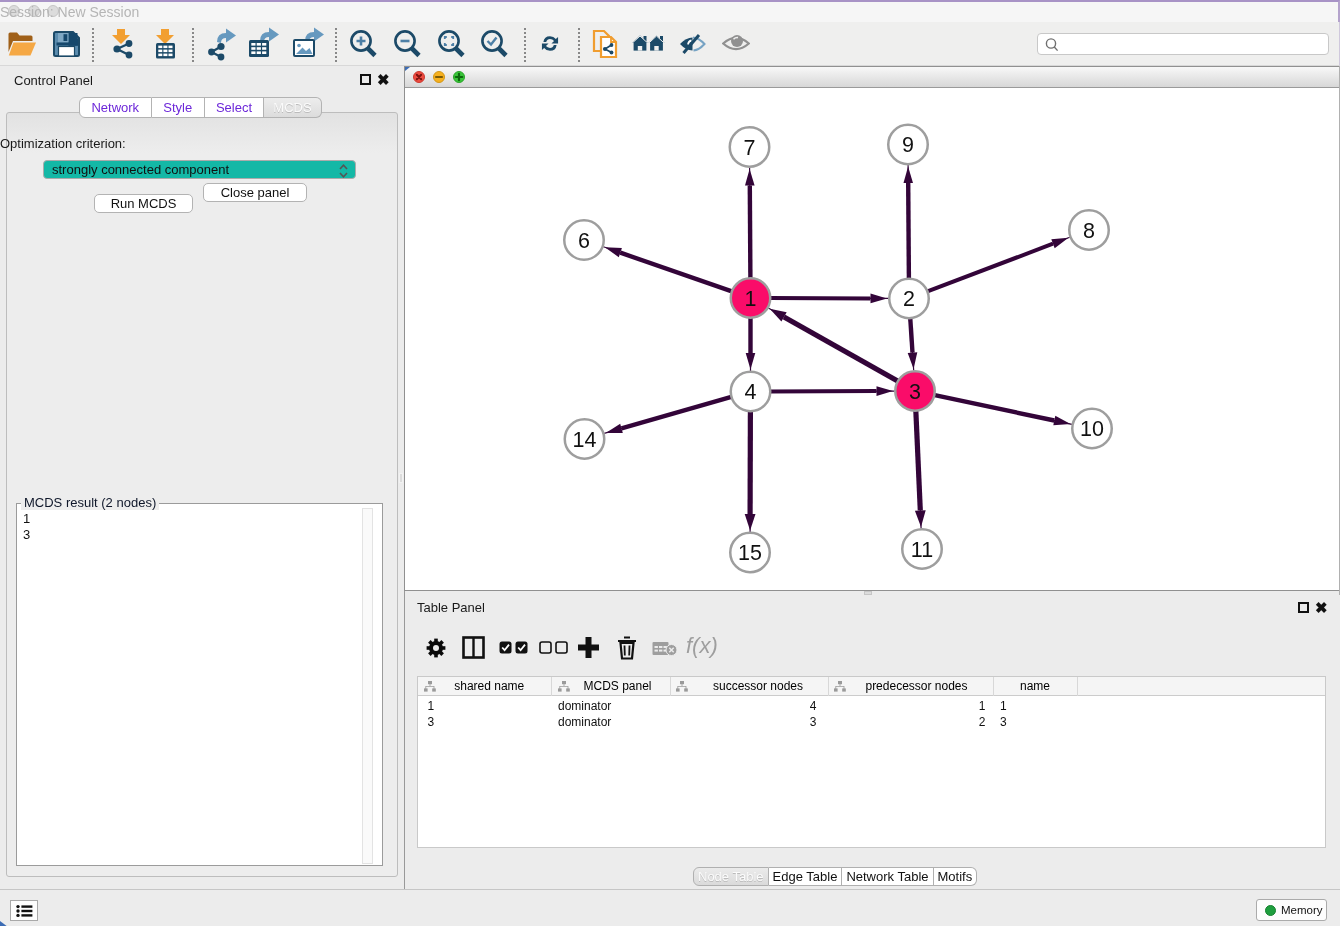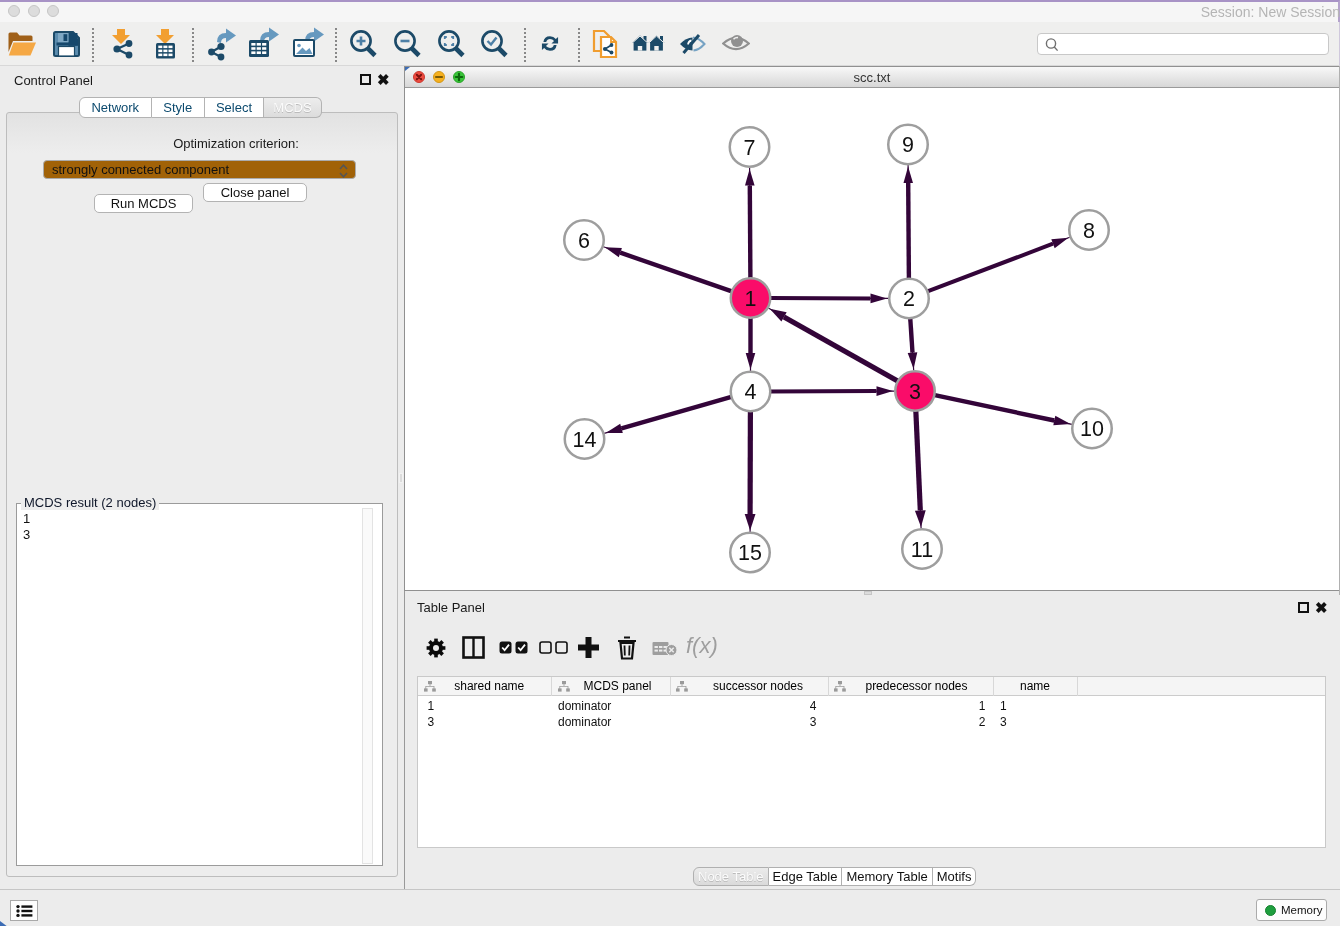--- a/index.html
+++ b/index.html
@@ -1,36 +1,36 @@
 <!DOCTYPE html>
 <html><head><meta charset="utf-8">
 <style>
 *{margin:0;padding:0;box-sizing:border-box}
 html,body{width:1340px;height:926px;overflow:hidden}
 body{font-family:"Liberation Sans",sans-serif;background:#ececec;position:relative}
 .abs{position:absolute}
 .titlebar{left:0;top:0;width:1340px;height:22px;background:#f6f6f6;border-top:2px solid #a893c6;border-right:2px solid #b4a3cc;}
 .tl{width:12px;height:12px;border-radius:50%;background:#dcdcdc;border:1px solid #c6c6c6;top:5px}
-.apptitle{top:4px;left:0;width:1340px;text-align:right;font-size:14px;color:#b5b5b5}
+.apptitle{top:4px;left:0;width:1340px;text-align:left;font-size:14px;color:#b5b5b5}
 .toolbar{left:0;top:22px;width:1340px;height:44px;background:#efefee;border-bottom:1px solid #d8d8d8;border-right:1px solid #cfc8dc}
 .sep{top:6px;width:1px;height:34px;border-left:2px dotted #888}
 .searchbox{left:1037px;top:11px;width:292px;height:22px;background:#fff;border:1px solid #c8c8c8;border-radius:4px}
 
 .leftpanel{left:0;top:66px;width:405px;height:823px;background:#ececec;border-right:1px solid #999}
 .cphead{left:14px;top:7px;font-size:13px;color:#1a1a1a}
 .wbtn{top:8px;width:11px;height:11px;border:2px solid #111}
 .xglyph{font-size:15px;font-weight:bold;color:#111;line-height:1}
 .tabs{top:31px;left:79px;height:21px;display:flex;font-size:13px;z-index:3}
 .tab{justify-content:center;padding:0}
-.tab{background:#fff;border:1px solid #b3b3b3;border-left:none;display:flex;align-items:center;color:#0c4a6e}
+.tab{background:#fff;border:1px solid #b3b3b3;border-left:none;display:flex;align-items:center;color:#6d28d9}
 .tab.first{border-left:1px solid #b3b3b3;border-radius:6px 0 0 6px}
 .tab.sel{background:linear-gradient(#ededed,#dcdcdc);color:#fbfbfb;text-shadow:0 1px 0 #bbb;border-radius:0 6px 6px 0}
 .cpanel{left:6px;top:46px;width:392px;height:765px;background:linear-gradient(#e2e2e2 0px,#ededed 40px);border:1px solid #bdbdbd;border-radius:3px}
-.optlabel{top:70px;left:0;width:472px;text-align:center;font-size:13px;color:#1a1a1a}
-.combo{left:43px;top:94px;width:313px;height:19px;background:#a16207;border:1px solid #ababab;border-radius:4px;font-size:13px;color:#111;line-height:18px;padding-left:8px}
+.optlabel{top:70px;left:0;width:472px;text-align:left;font-size:13px;color:#1a1a1a}
+.combo{left:43px;top:94px;width:313px;height:19px;background:#14b8a6;border:1px solid #ababab;border-radius:4px;font-size:13px;color:#111;line-height:18px;padding-left:8px}
 .btn{height:19px;background:#fff;border:1px solid #b3b3b3;border-radius:5px;font-size:13px;color:#111;text-align:center;line-height:17px}
 .fieldset{left:16px;top:437px;width:367px;height:363px;border:1px solid #9b9b9b;background:#fff}
 .legend{left:21px;top:429px;background:#ededed;font-size:13px;color:#0f172a;padding:0 3px}
 .scrolltrack{right:9px;top:4px;width:11px;height:356px;background:#fafafa;border:1px solid #e3e3e3}
 
 .sccwin{left:404px;top:66px;width:936px;height:525px;background:#fff;border:1px solid #909090}
 .scctitle{left:0;top:0;width:934px;height:21px;background:linear-gradient(#f8f8f8,#d7d7d7);border-bottom:1px solid #9a9a9a}
 .light{top:4px;width:12px;height:12px;border-radius:50%}
 .scclabel{top:3px;left:0;width:934px;text-align:center;font-size:13px;color:#333}
 
@@ -247,21 +247,20 @@
  <div class="abs light" style="left:48px;background:#39c539;border:1px solid #2aa32a"></div>
  <svg class="abs" style="left:8px;top:4px" width="12" height="12" viewBox="0 0 12 12">
       <path d="M3.8 3.8 L8.2 8.2 M8.2 3.8 L3.8 8.2" stroke="#7c120e" stroke-width="2" stroke-linecap="round"></path>
     </svg>
  <svg class="abs" style="left:28px;top:4px" width="12" height="12" viewBox="0 0 12 12">
       <path d="M3 6 L9 6" stroke="#7a5a06" stroke-width="2.2" stroke-linecap="round"></path>
     </svg>
  <svg class="abs" style="left:48px;top:4px" width="12" height="12" viewBox="0 0 12 12">
       <path d="M6 2.8 L6 9.2 M2.8 6 L9.2 6" stroke="#0c680c" stroke-width="2.2" stroke-linecap="round"></path>
     </svg>
- <div class="abs scclabel">scc.txt</div>
  <svg class="abs" style="left:0;top:22px" width="934" height="501" viewBox="0 0 934 501">
 <line x1="345.4" y1="190.0" x2="344.6" y2="78.5" stroke="#330539" stroke-width="1.2"></line>
 <line x1="345.4" y1="190.0" x2="344.8" y2="96.5" stroke="#330539" stroke-width="4.4"></line>
 <polygon points="344.6,80.0 349.6,96.5 340.0,96.5" fill="#330539"></polygon>
 <line x1="327.6" y1="202.7" x2="198.4" y2="157.7" stroke="#330539" stroke-width="1.2"></line>
 <line x1="327.6" y1="202.7" x2="215.4" y2="163.7" stroke="#330539" stroke-width="4.4"></line>
 <polygon points="199.8,158.2 216.9,159.1 213.8,168.2" fill="#330539"></polygon>
 <line x1="364.5" y1="209.1" x2="483.5" y2="209.4" stroke="#330539" stroke-width="1.2"></line>
 <line x1="364.5" y1="209.1" x2="465.5" y2="209.4" stroke="#330539" stroke-width="4.0"></line>
 <polygon points="482.0,209.4 465.5,214.2 465.5,204.6" fill="#330539"></polygon>
@@ -436,21 +435,21 @@
   <div class="abs trow" style="left:582px;top:21px">1</div>
   <div class="abs trow" style="left:9.5px;top:37px">3</div>
   <div class="abs trow" style="left:140px;top:37px">dominator</div>
   <div class="abs trow" style="left:252.5px;top:37px;width:146px;text-align:right">3</div>
   <div class="abs trow" style="left:410.5px;top:37px;width:157px;text-align:right">2</div>
   <div class="abs trow" style="left:582px;top:37px">3</div>
  </div>
  <div class="abs btabs">
   <div class="btab first" style="border-left:1px solid #b0b0b0;border-radius:6px 0 0 6px;background:linear-gradient(#ebebeb,#dadada);color:#fbfbfb;text-shadow:0 1px 0 #bbb">Node Table</div>
   <div class="btab">Edge Table</div>
-  <div class="btab">Memory Table</div>
+  <div class="btab">Network Table</div>
   <div class="btab" style="border-radius:0 6px 6px 0">Motifs</div>
  </div>
 </div>
 
 <div class="abs statusbar">
  <div class="abs listbtn">
   <svg class="abs" style="left:5px;top:3px" width="17" height="14" viewBox="0 0 17 14">
         <g fill="#111">
           <circle cx="2" cy="2.6" r="1.7"></circle>
           <circle cx="2" cy="7" r="1.7"></circle>

